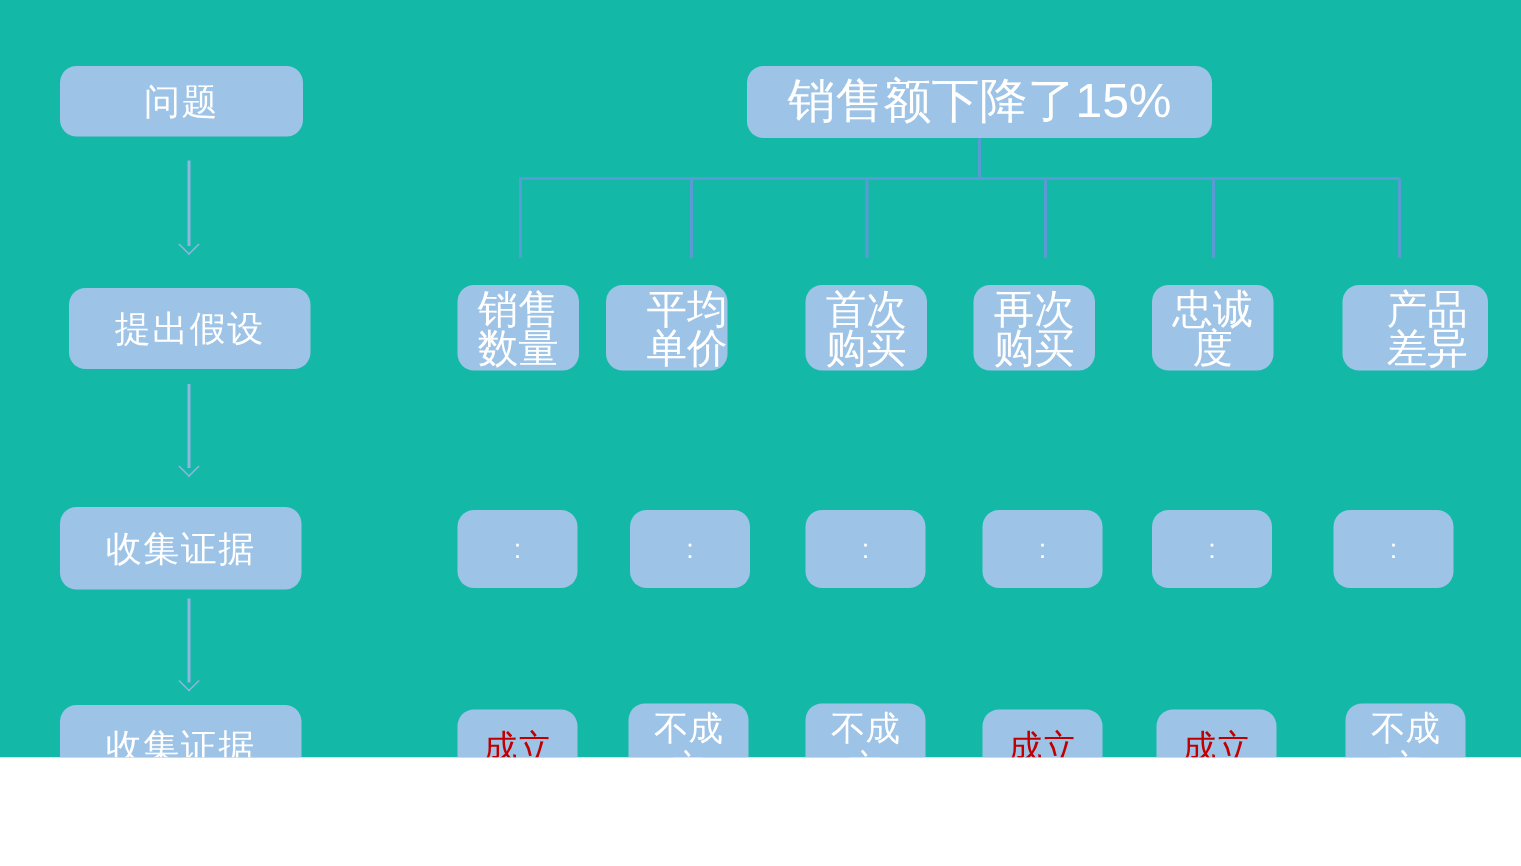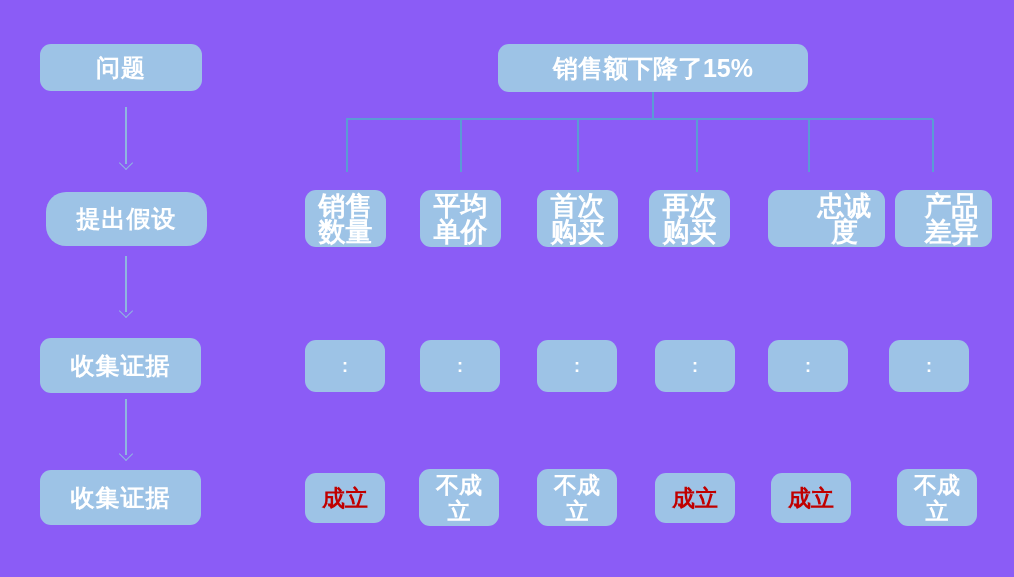--- a/index.html
+++ b/index.html
@@ -1,38 +1,37 @@
 <!DOCTYPE html>
 <html style="--box-fill: #9DC3E6; --connector-line: #5B9BD5; --arrow: #8FB6E0; --text-white: #FFFFFF; --conclusion-valid: #C00000; --conclusion-invalid: #FFFFFF;"><head>
 <meta charset="utf-8">
 <style>
   html, body { margin: 0; padding: 0; background: #ffffff; }
   #canvas {
     position: relative;
     width: 1014px;
-    height: 577px;
-    background: #8b5cf6;
+    height: 505px;
+    background: #14b8a6;
     overflow: hidden;
     font-family: "Liberation Sans", "DejaVu Sans", sans-serif;
-    font-weight: bold;
   }
 
   
   .box {
     position: absolute;
     background: var(--box-fill, #9DC3E6);
     border-radius: 11px;
     display: flex;
     align-items: center;
     justify-content: center;
     text-align: center;
     color: var(--text-white, #ffffff);
   }
   .step { font-size: 24px; letter-spacing: 1px; }
-  .problem { font-size: 25px; }
+  .problem { font-size: 32px; }
   .hyp { font-size: 27px; line-height: 26px; }
   .hyp span { display: block; }
   .evi { font-size: 18px; }
   .con { font-size: 23px; line-height: 26px; }
   .con .con-text { display: inline-block; max-width: 54px; word-break: break-all; }
 
   
   .line { position: absolute; background: var(--connector-line, #5B9BD5); }
 
   
@@ -44,39 +43,39 @@
   .arrow .head {
     position: absolute; bottom: 1px; left: 2px;
     width: 9px; height: 9px;
     border-right: 1.7px solid var(--arrow, #8FB6E0);
     border-bottom: 1.7px solid var(--arrow, #8FB6E0);
     transform: rotate(45deg);
   }
 
   
   #s0 { left: 40px;  top: 44px;  width: 162px; height: 47px; }
-  #s1 { left: 46px;  top: 192px; width: 161px; height: 54px; border-radius: 20px; }
+  #s1 { left: 46px;  top: 192px; width: 161px; height: 54px; }
   #s2 { left: 40px;  top: 338px; width: 161px; height: 55px; }
   #s3 { left: 40px;  top: 470px; width: 161px; height: 55px; }
   #a0 { left: 119px; top: 107px; height: 62px; }
   #a1 { left: 119px; top: 256px; height: 61px; }
   #a2 { left: 119px; top: 399px; height: 61px; }
 
   
   #problem { left: 498px; top: 44px; width: 310px; height: 48px; }
   #stub  { left: 652px; top: 92px;  width: 1.6px; height: 26px; }
   #hline { left: 346px; top: 118px; width: 587px; height: 1.6px; }
   .drop  { top: 119px; width: 1.6px; height: 53px; }
   #d0 { left: 346px; } #d1 { left: 460px; } #d2 { left: 577px; }
   #d3 { left: 696px; } #d4 { left: 808px; } #d5 { left: 932px; }
 
   
   .r2 { top: 190px; width: 81px; height: 57px; }
-  #h0 { left: 305px; } #h1 { left: 420px; } #h2 { left: 537px; text-align: right; }
-  #h3 { left: 649px; } #h4 { left: 768px; padding-left: 36px; } #h5 { left: 895px; padding-left: 16px; }
+  #h0 { left: 305px; } #h1 { left: 404px; justify-content: flex-end; } #h2 { left: 537px; text-align: right; }
+  #h3 { left: 649px; } #h4 { left: 768px; } #h5 { left: 895px; padding-left: 16px; }
 
   
   .r3 { top: 340px; width: 80px; height: 52px; }
   #e0 { left: 305px; } #e1 { left: 420px; } #e2 { left: 537px; }
   #e3 { left: 655px; } #e4 { left: 768px; } #e5 { left: 889px; }
 
   
   .r4v { top: 473px; width: 80px; height: 50px; }
   .r4i { top: 469px; width: 80px; height: 57px; }
   #c0 { left: 305px; } #c1 { left: 419px; } #c2 { left: 537px; }

